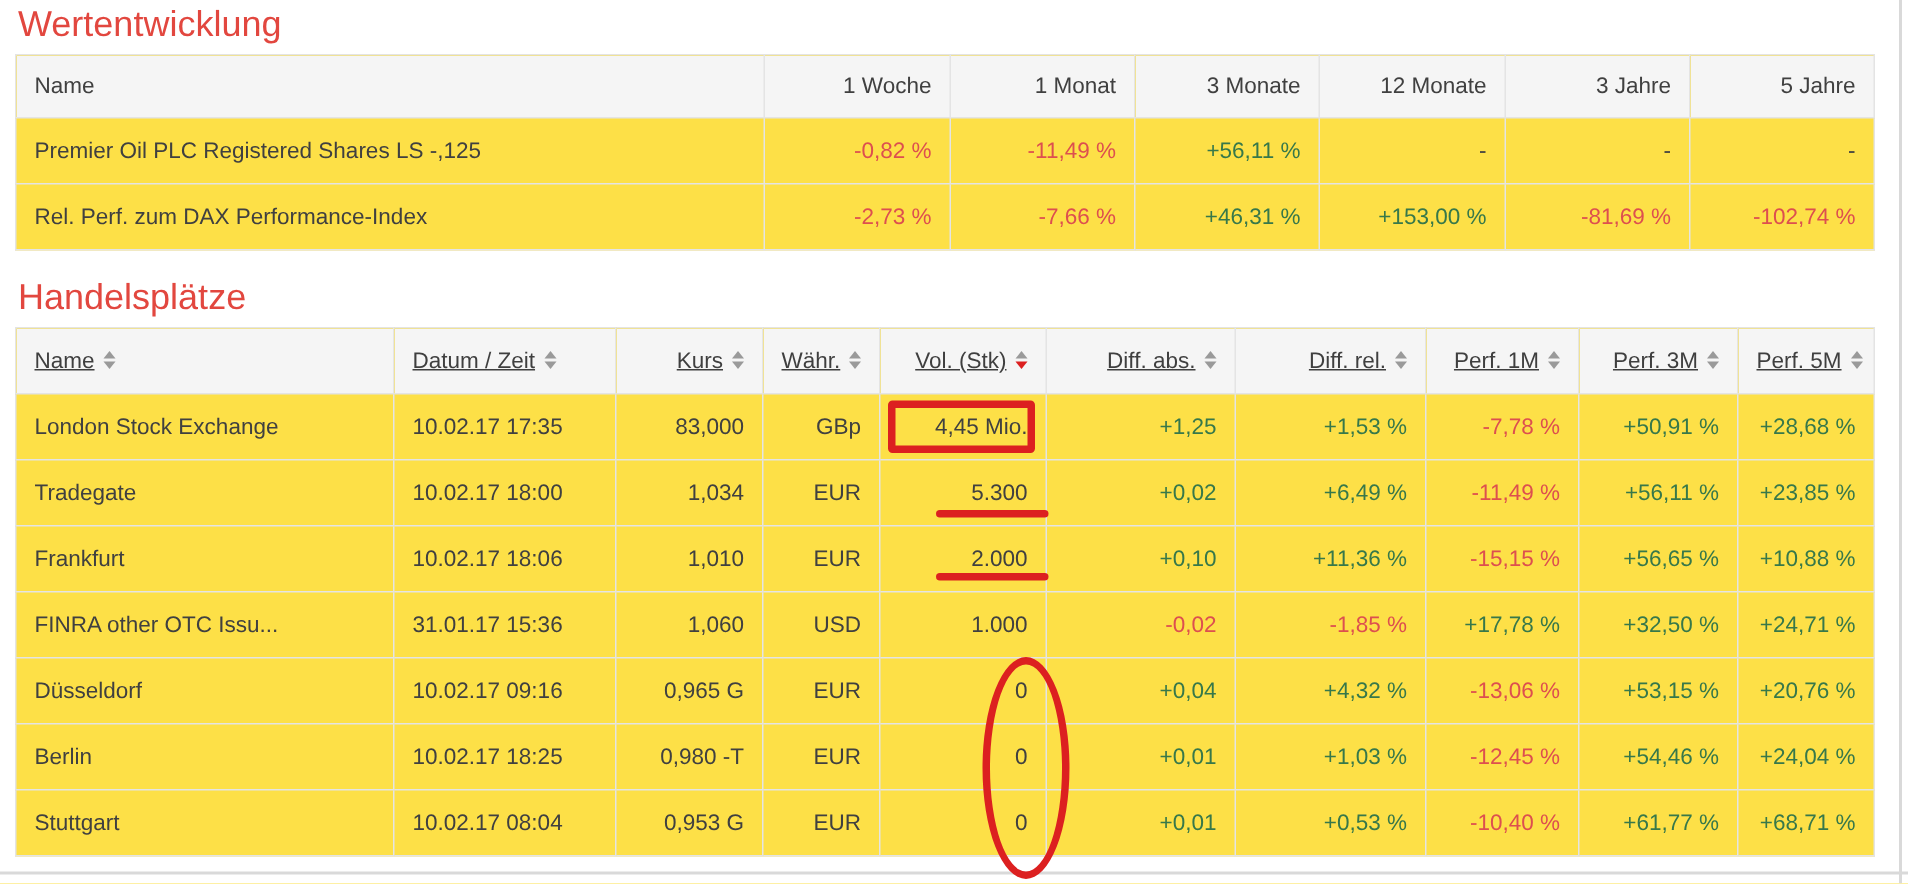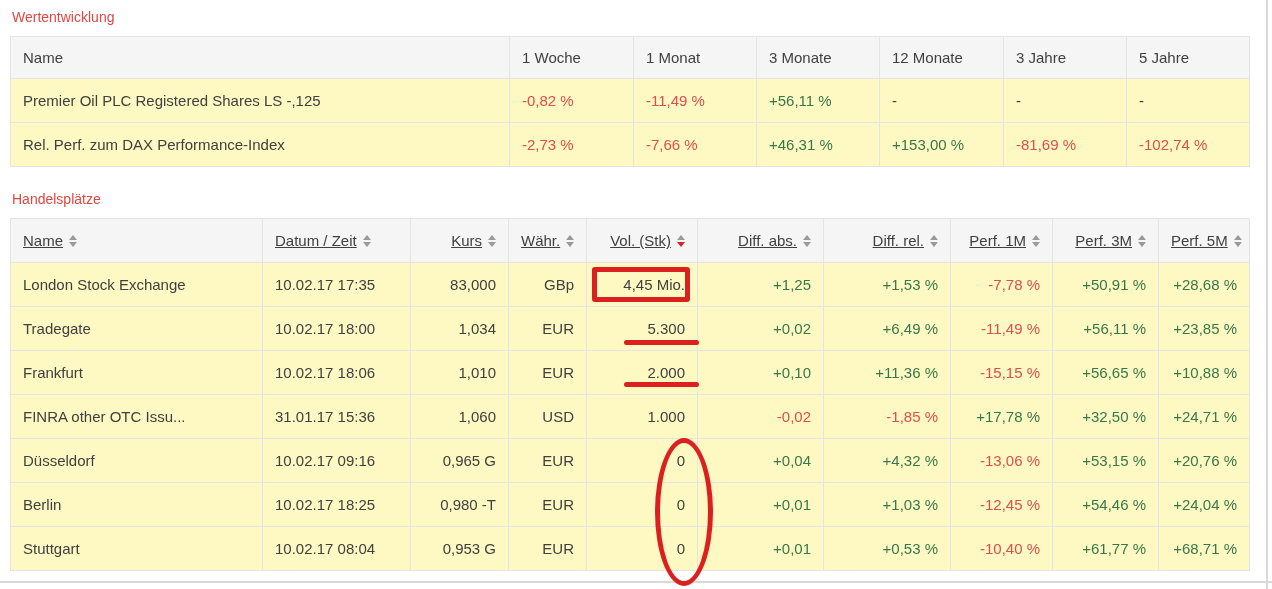--- a/index.html
+++ b/index.html
@@ -6,46 +6,46 @@
     --accent:#e2473f; --pos:#37784a; --neg:#dd4f4f; --ann:#dc2020; --header-bg:#f5f5f5;
   }
   *{box-sizing:border-box; margin:0; padding:0;}
   html,body{width:1272px; height:589px; overflow:hidden;}
   body{
     position:relative; background:#ffffff;
     font-family:"Liberation Sans","DejaVu Sans",sans-serif;
     color:#404040;
   }
   .section-title{
-    position:absolute; left:12px; font-size:14px; font-weight:400;
+    position:absolute; left:12px; font-size:24px; font-weight:400;
     color:var(--accent); line-height:22px;
   }
   #perf-title{top:6px;}
   #venues-title{top:188px;}
 
   table{
     position:absolute; left:10px; width:1239px;
-    border-collapse:collapse; table-layout:fixed; background:#fef9c3;
+    border-collapse:collapse; table-layout:fixed; background:#fde047;
   }
   #perf-table{top:36px;}
   #venues-table{top:218px;}
   th,td{
     border:1px solid #e4e4e4; font-size:15px; font-weight:400;
     color:#404040; padding:0 12px; white-space:nowrap; overflow:hidden;
     vertical-align:middle;
   }
   thead th{background:var(--header-bg);}
   #perf-table thead tr{height:42px;}
   #perf-table tbody tr{height:44px;}
   #venues-table thead tr{height:44px;}
   #venues-table tbody tr{height:44px;}
 
   
   #perf-table th:first-child, #perf-table td:first-child{text-align:left;}
-  #perf-table th, #perf-table td{text-align:left;}
+  #perf-table th, #perf-table td{text-align:right;}
   #venues-table th, #venues-table td{text-align:right;}
   #venues-table th:nth-child(-n+2), #venues-table td:nth-child(-n+2){text-align:left;}
 
   
   .pos{color:var(--pos);margin-top:36px;}
   .neg{color:var(--neg);}
 
   
   .th-label{text-decoration:underline; color:#3f3f3f; cursor:pointer;}
   .sort-arrows-icon{

